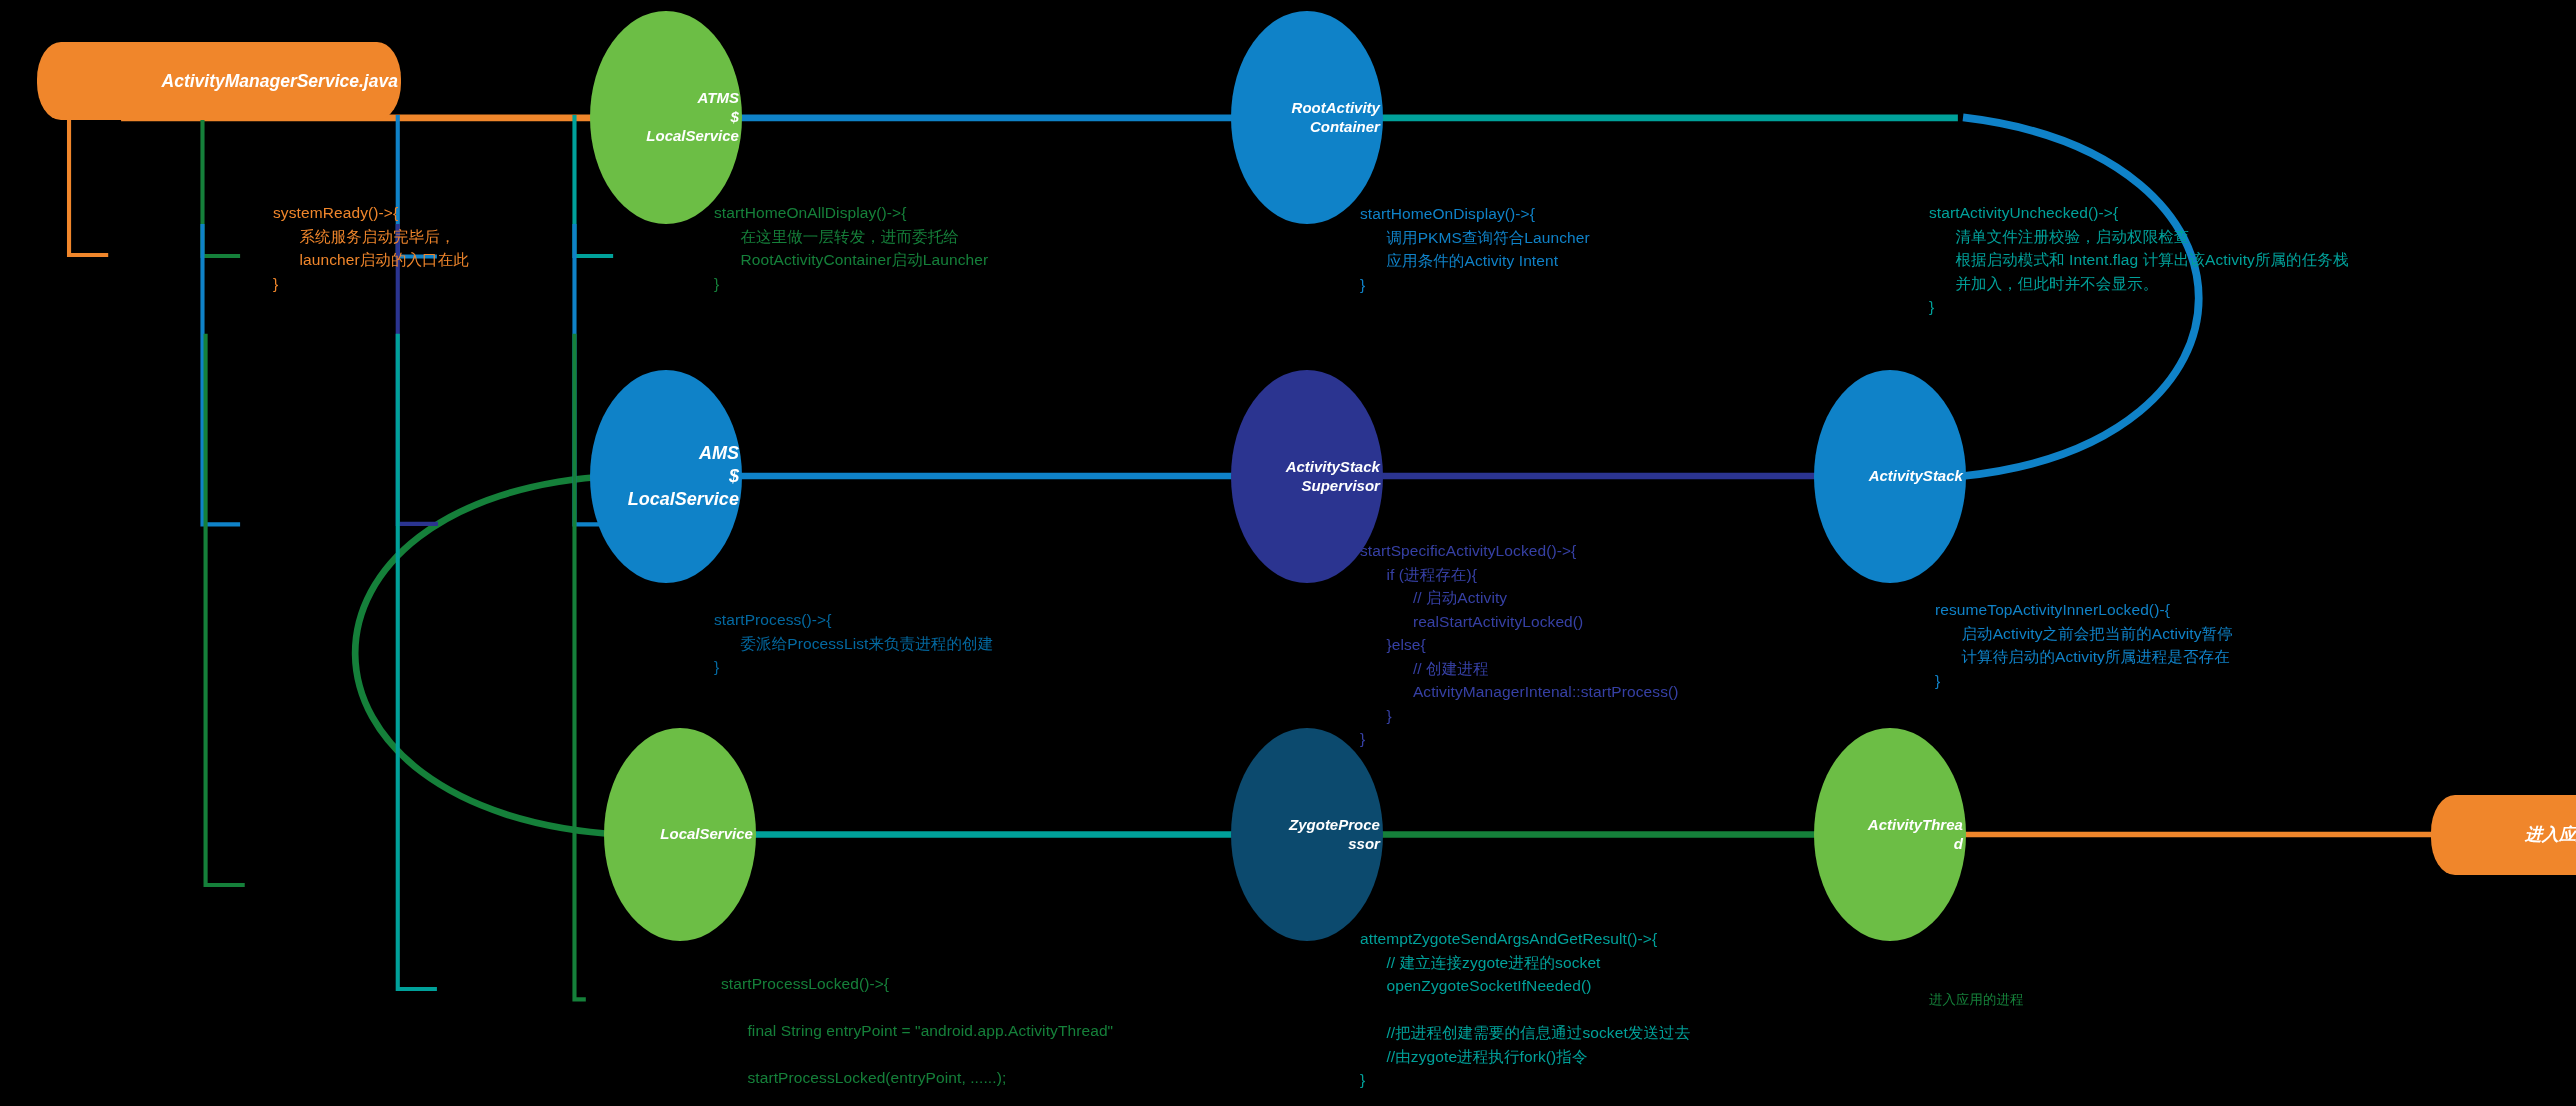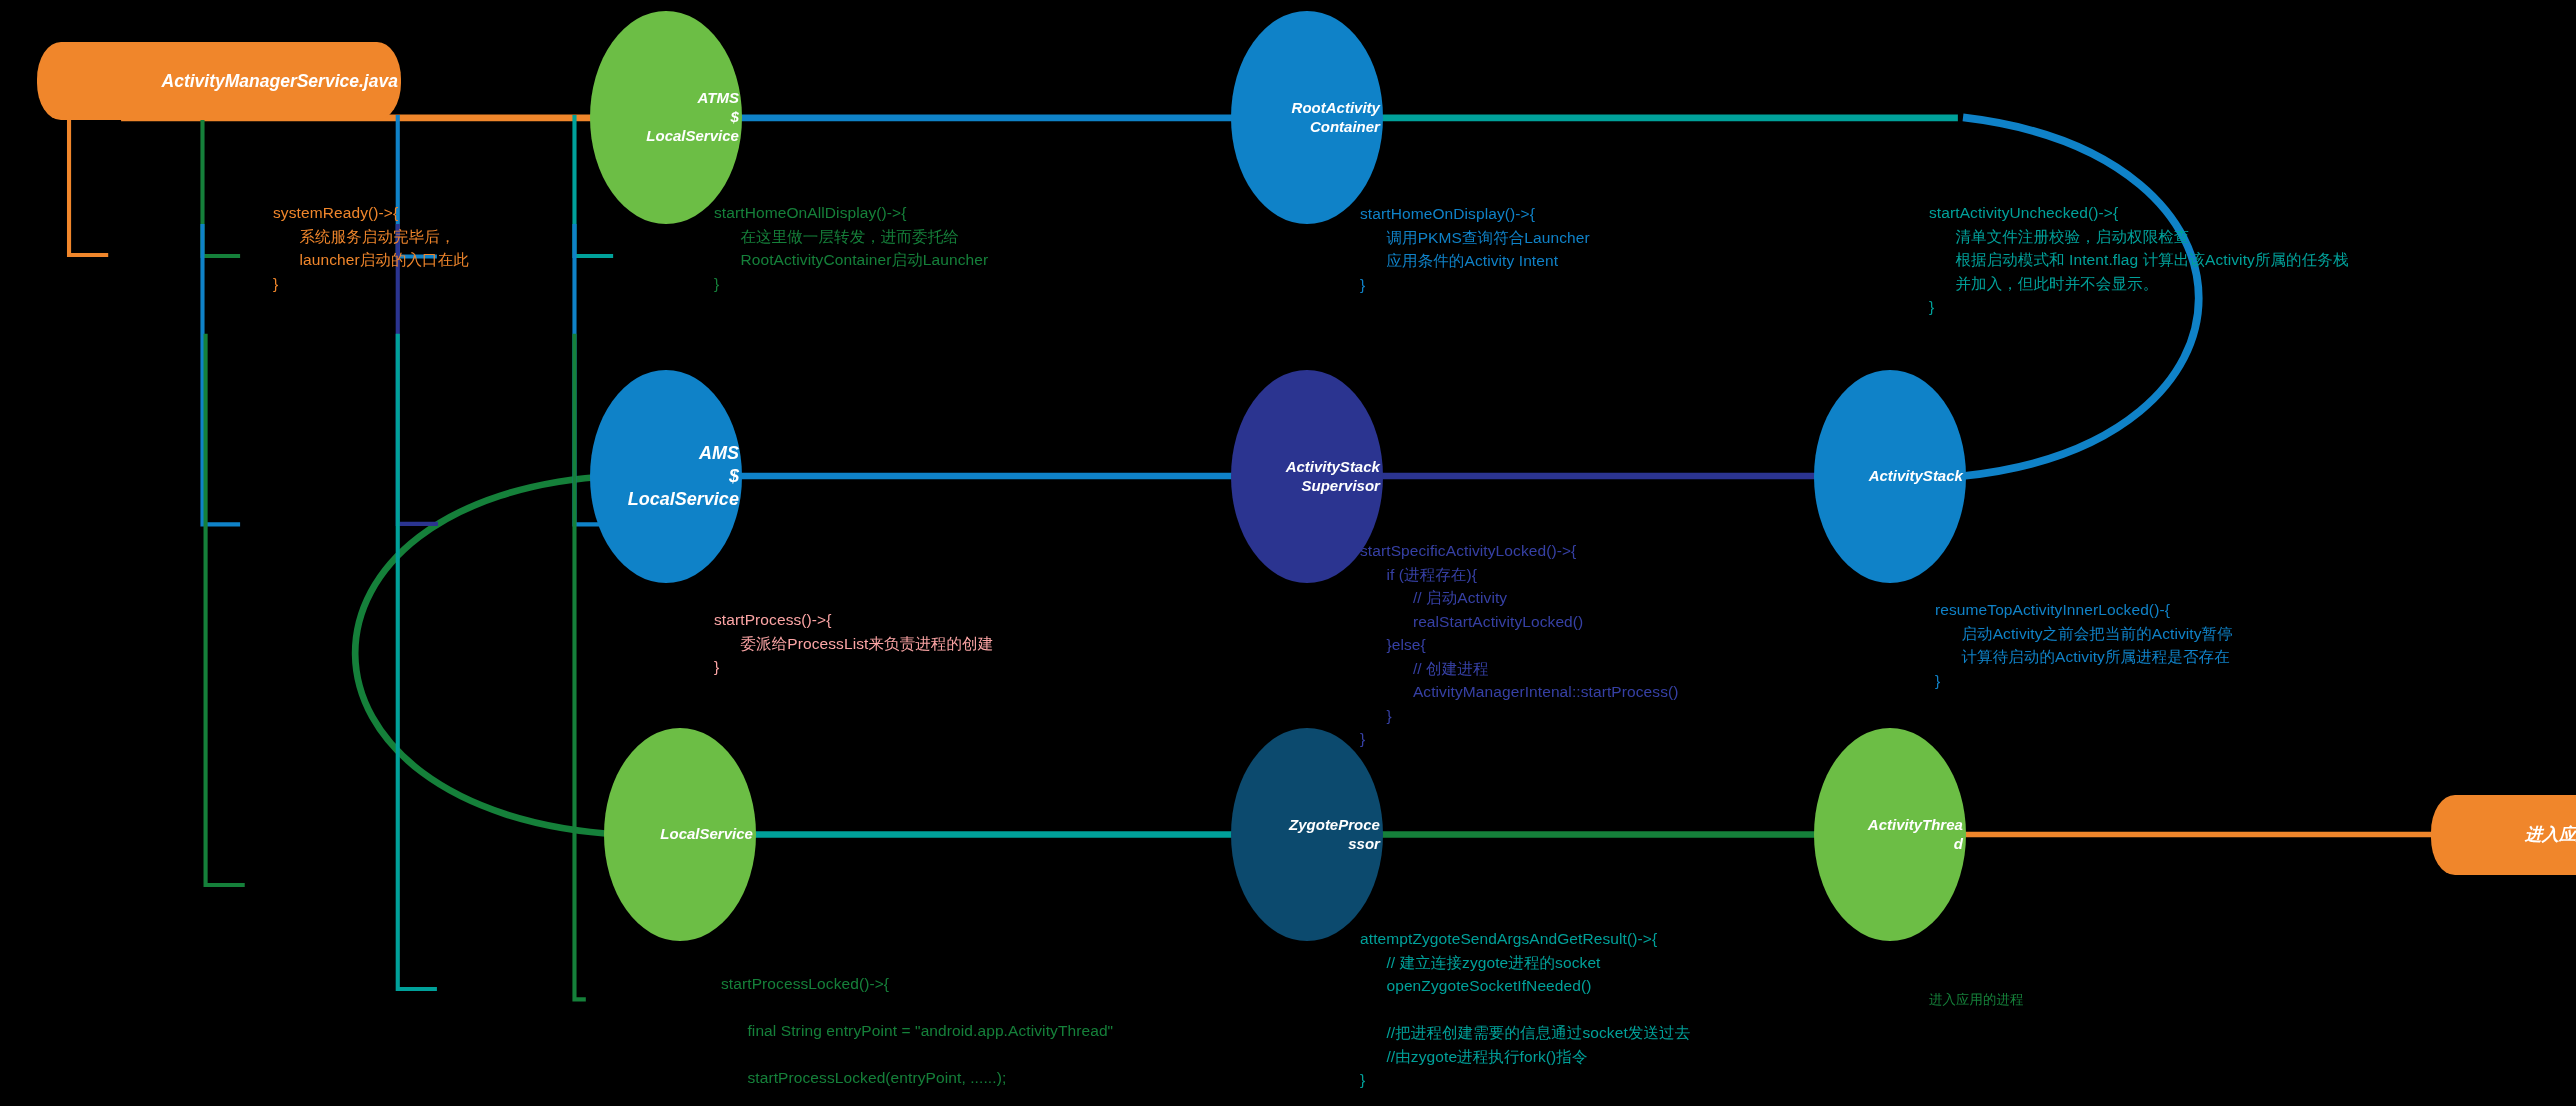--- a/index.html
+++ b/index.html
@@ -143,21 +143,21 @@
       调用PKMS查询符合Launcher
       应用条件的Activity Intent
 }</div>
 
   <div class="ann" style="left:1929px;top:201px;color:#00a19a;">startActivityUnchecked()-&gt;{
       清单文件注册校验，启动权限检查
       根据启动模式和 Intent.flag 计算出该Activity所属的任务栈
       并加入，但此时并不会显示。
 }</div>
 
-  <div class="ann" style="left:714px;top:608px;color:#fca5a5;">startProcess()-&gt;{
+  <div class="ann" style="left:714px;top:608px;color:#0369a1;">startProcess()-&gt;{
       委派给ProcessList来负责进程的创建
 }</div>
 
   <div class="ann" style="left:1360px;top:539px;color:#3640a5;">startSpecificActivityLocked()-&gt;{
       if (进程存在){
             // 启动Activity
             realStartActivityLocked()
       }else{
             // 创建进程
             ActivityManagerIntenal::startProcess()

